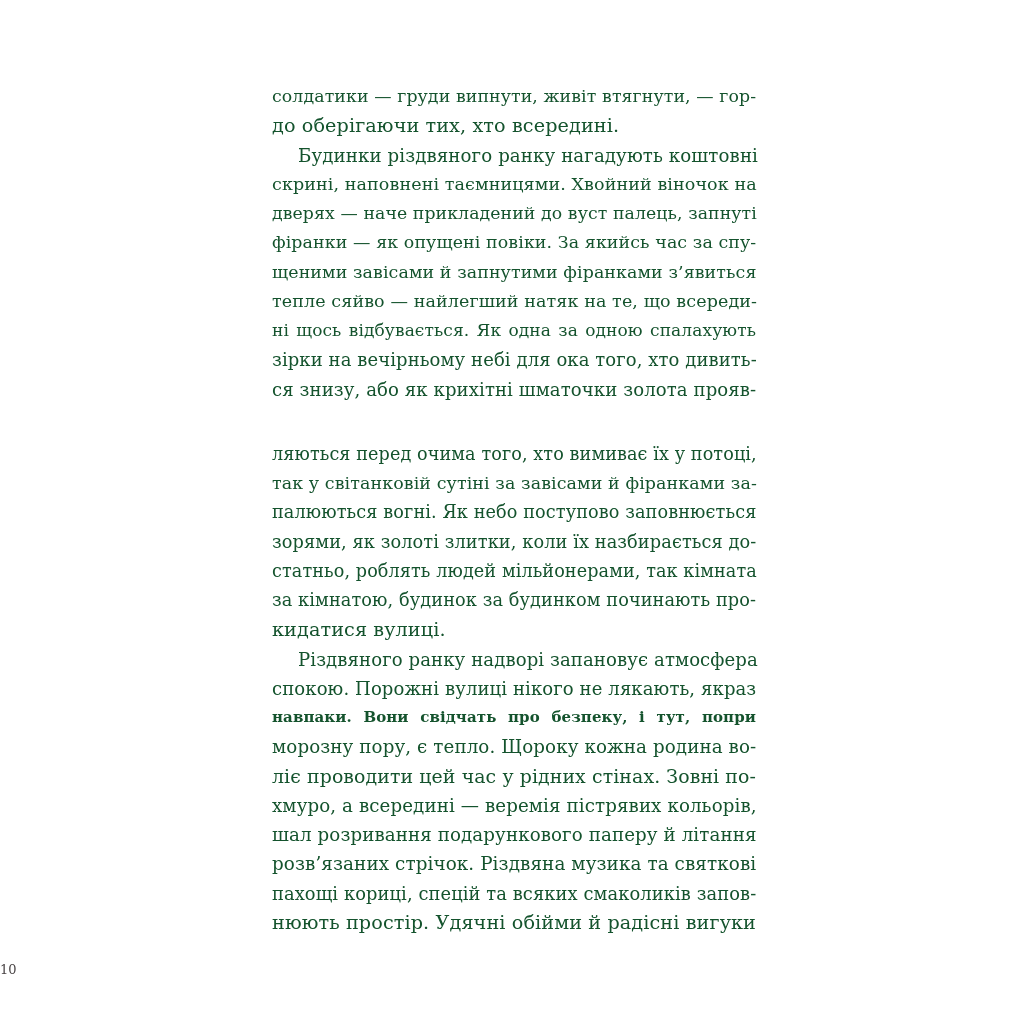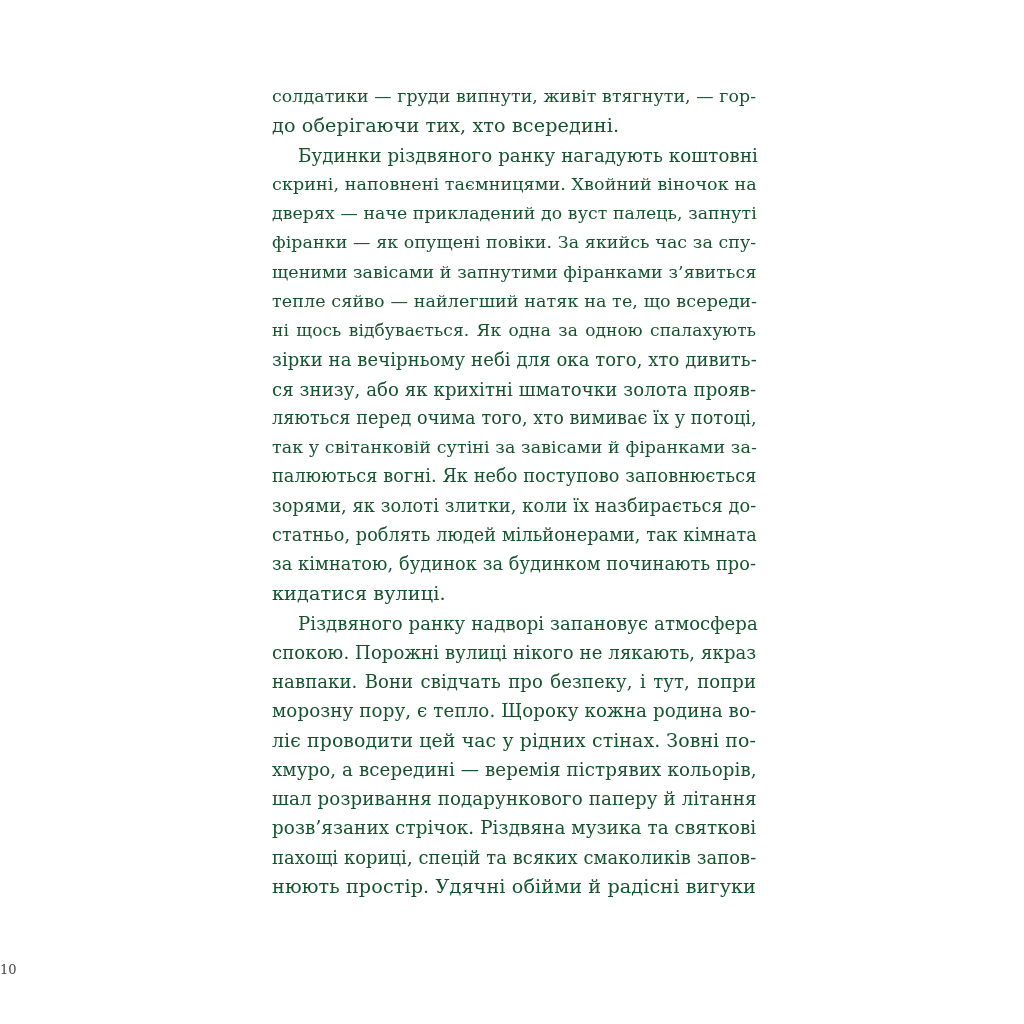--- a/index.html
+++ b/index.html
@@ -68,33 +68,33 @@
     <div>
       <span class="line indent" style="font-size: 18.1855px;">Будинки різдвяного ранку нагадують коштовні</span>
       <span class="line" style="font-size: 17.5006px;">скрині, наповнені таємницями. Хвойний віночок на</span>
       <span class="line" style="font-size: 17.2729px;">дверях — наче прикладений до вуст палець, запнуті</span>
       <span class="line" style="font-size: 17.4022px;">фіранки — як опущені повіки. За якийсь час за спу-</span>
       <span class="line" style="font-size: 17.4022px;">щеними завісами й запнутими фіранками з’явиться</span>
       <span class="line" style="font-size: 17.5006px;">тепле сяйво — найлегший натяк на те, що всереди-</span>
       <span class="line" style="font-size: 17px;">ні щось відбувається. Як одна за одною спалахують</span>
       <span class="line" style="font-size: 17.9745px;">зірки на вечірньому небі для ока того, хто дивить-</span>
       <span class="line" style="font-size: 18.0794px;">ся знизу, або як крихітні шматочки золота прояв-</span>
-      <span class="line" style="font-size: 17.6px;">ляються перед очима того, хто вимиває їх у потоці,</span>
+      <span class="line" style="font-size: 17.6px; margin-top: 36px;">ляються перед очима того, хто вимиває їх у потоці,</span>
       <span class="line" style="font-size: 17.4349px;">так у світанковій сутіні за завісами й фіранками за-</span>
       <span class="line" style="font-size: 17.6669px;">палюються вогні. Як небо поступово заповнюється</span>
       <span class="line" style="font-size: 17.7344px;">зорями, як золоті злитки, коли їх назбирається до-</span>
       <span class="line" style="font-size: 17.6px;">статньо, роблять людей мільйонерами, так кімната</span>
       <span class="line" style="font-size: 17.7006px;">за кімнатою, будинок за будинком починають про-</span>
       <span class="line last">кидатися вулиці.</span>
     </div>
 
     <div>
       <span class="line indent" style="font-size: 18.0794px;">Різдвяного ранку надворі запановує атмосфера</span>
       <span class="line" style="font-size: 18.0443px;">спокою. Порожні вулиці нікого не лякають, якраз</span>
-      <span class="line" style="font-size: 18px;">навпаки. Вони свідчать про безпеку, і тут, попри</span>
+      <span class="line" style="font-size: 15px; font-weight: bold;">навпаки. Вони свідчать про безпеку, і тут, попри</span>
       <span class="line" style="font-size: 18.257px;">морозну пору, є тепло. Щороку кожна родина во-</span>
       <span class="line" style="font-size: 18.8878px;">ліє проводити цей час у рідних стінах. Зовні по-</span>
       <span class="line" style="font-size: 18.2212px;">хмуро, а всередині — веремія пістрявих кольорів,</span>
       <span class="line" style="font-size: 18.2212px;">шал розривання подарункового паперу й літання</span>
       <span class="line" style="font-size: 18.329px;">розв’язаних стрічок. Різдвяна музика та святкові</span>
       <span class="line" style="font-size: 17.8365px;">пахощі кориці, спецій та всяких смаколиків запов-</span>
       <span class="line">нюють простір. Удячні обійми й радісні вигуки</span>
     </div>
   </div>
 

